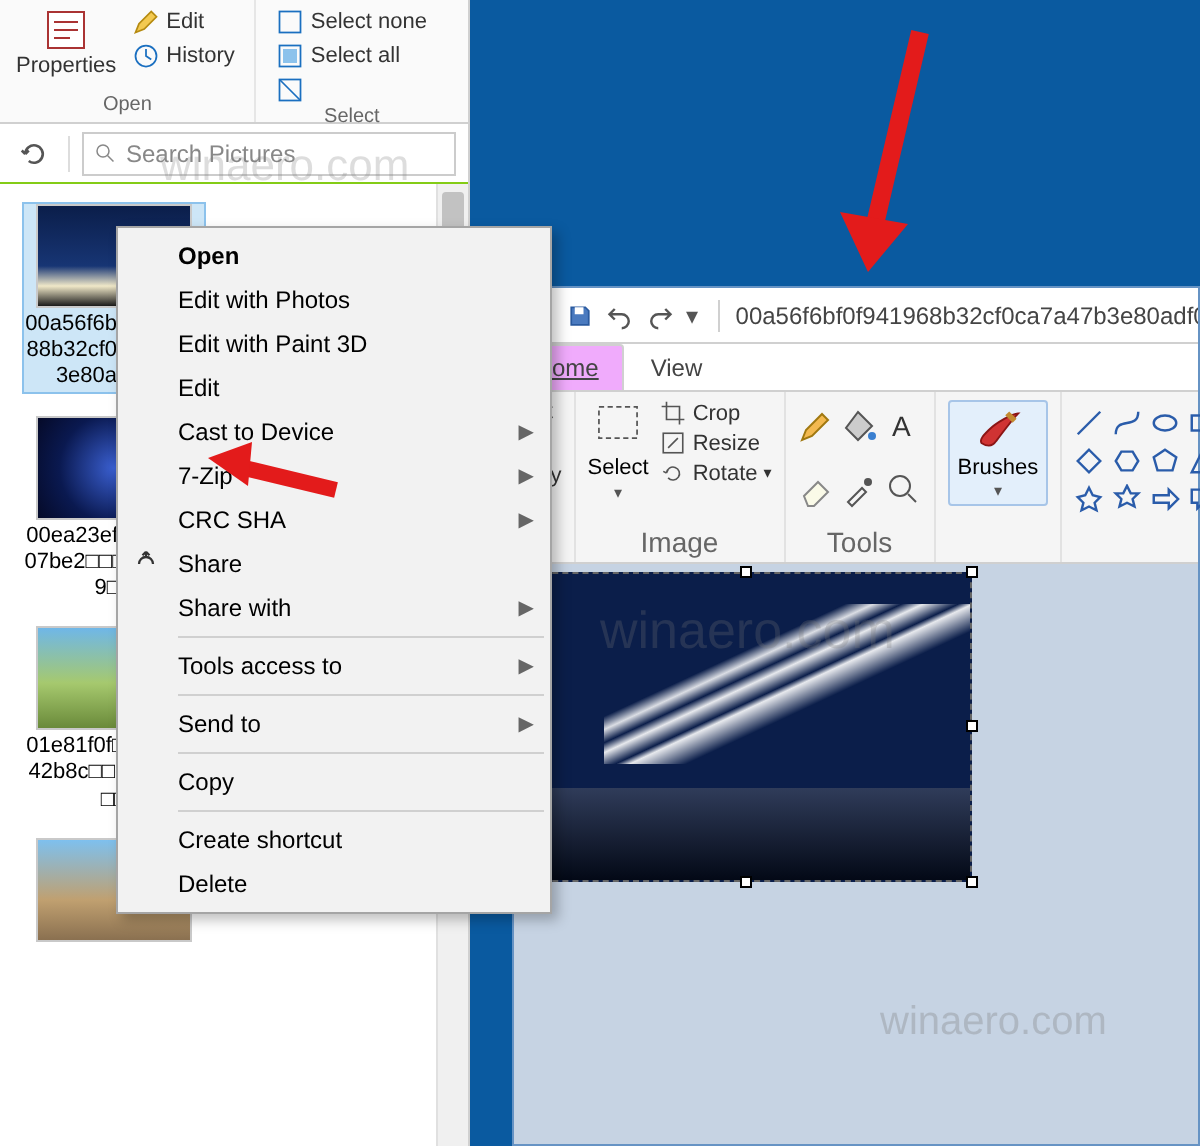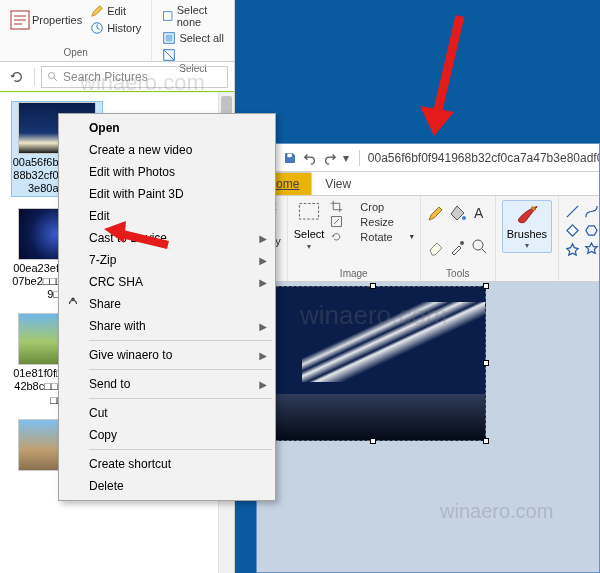--- a/index.html
+++ b/index.html
@@ -2,21 +2,21 @@
 <html><head>
 <meta charset="utf-8">
 <style>
   * { box-sizing: border-box; font-family: "Segoe UI", Tahoma, sans-serif; }
   body { margin:0; width:600px; height:573px; overflow:hidden; background:#0a5aa0; position:relative; font-size:12px; color:#000; }
   
   .explorer { position:absolute; left:0; top:0; width:235px; height:573px; background:#fff; border-right:1px solid #d0d0d0;}
   .ribbon { height:62px; border-bottom:1px solid #d0d0d0; display:flex; background:#fafafa;}
   .rib-grp { display:flex; flex-direction:column; justify-content:space-between; align-items:center; padding:3px 8px; border-right:1px solid #e6e6e6;}
   .rib-grp.last{border-right:none;}
-  .rib-big { display:flex; flex-direction:row; align-items:center; font-size:11px; color:#333;}
+  .rib-big { display:flex; flex-direction:column; align-items:center; font-size:11px; color:#333;}
   .rib-big svg{width:24px;height:24px;}
   .rib-col { display:flex; flex-direction:column; font-size:11px; gap:1px;}
   .rib-line { display:flex; align-items:center; gap:3px; color:#333; padding:1px 2px;}
   .rib-line svg{width:14px;height:14px;}
   .grp-label{font-size:10px; color:#666; text-align:center;}
   .toolbar { height:30px; border-bottom:1px solid #84cc16; display:flex; align-items:center; gap:6px; padding:0 6px;}
   .tb-btn{width:22px;height:22px; display:flex;align-items:center;justify-content:center;}
   .tb-btn svg{width:14px;height:14px; stroke:#555; fill:none; stroke-width:1.5;}
   .tb-sep{width:1px;height:18px;background:#ddd;}
   .search-box{flex:1;border:1px solid #ccc;height:22px;display:flex;align-items:center;padding:0 5px;color:#888;font-size:12px;gap:4px;}
@@ -41,28 +41,28 @@
   .ctx-item.bold{font-weight:bold;}
   .ctx-sep{height:1px; margin:3px 3px 3px 30px; background:#d0d0d0;}
   
   .paint{position:absolute; left:256px; top:143px; width:344px; height:430px; background:#e8edf3; border:1px solid #6693c4; box-shadow:0 0 0 1px #fff inset;}
   .p-title{height:28px; background:#fff; display:flex; align-items:center; font-size:12px; color:#444; border-bottom:1px solid #d0d0d0;}
   .p-title-icons{display:flex; gap:6px; padding:0 6px; align-items:center;}
   .p-title-icons svg{width:14px;height:14px;}
   .p-title-sep{width:1px;height:16px;background:#d0d0d0;margin:0 4px;}
   .p-tabs{height:24px;background:#fff;border-bottom:1px solid #d0d0d0;display:flex;align-items:flex-end;padding-left:6px;font-size:12px;color:#444;}
   .p-tab{padding:4px 12px;border:1px solid transparent;border-bottom:none;}
-  .p-tab.act{border-color:#d0d0d0;background:#eab308;border-radius:2px 2px 0 0;text-decoration:underline;}
+  .p-tab.act{border-color:#d0d0d0;background:#f0abfc;border-radius:2px 2px 0 0;text-decoration:underline;}
   .p-ribbon{height:86px;background:#f5f5f5;border-bottom:1px solid #d0d0d0;display:flex;}
   .p-grp{display:flex;flex-direction:column;justify-content:space-between;align-items:center;border-right:1px solid #e2e2e2;padding:4px 6px 2px 6px;}
-  .p-grp .p-lbl{font-size:10px;color:#666;}
+  .p-grp .p-lbl{font-size:14px;color:#666;}
   .p-select{display:flex;flex-direction:column;align-items:center;gap:2px;font-size:11px;}
   .p-select svg{width:26px;height:26px;}
   .p-col{display:flex;flex-direction:column;gap:2px;font-size:11px;color:#333;}
-  .p-line{display:flex;align-items:center;gap:17px;}
+  .p-line{display:flex;align-items:center;gap:3px;}
   .p-line svg{width:13px;height:13px;}
   .p-tools{display:flex;gap:4px;padding-top:4px;}
   .p-tools svg{width:18px;height:18px;}
   .p-brush{display:flex;flex-direction:column;align-items:center;gap:1px;font-size:11px;border:1px solid #a7c5e8;background:#e3effb;padding:2px 4px;border-radius:2px;}
   .p-brush svg{width:28px;height:24px;}
   .p-shapes{display:grid;grid-template-columns:repeat(4,16px);grid-auto-rows:16px;gap:3px;padding-top:4px;}
   .p-shapes svg{width:15px;height:15px;stroke:#2a5caa;fill:none;stroke-width:1.3;}
   .p-canvas-area{position:absolute;left:0;right:0;top:138px;bottom:0;background:#c6d3e3;}
   .p-canvas{position:absolute;left:4px;top:4px;width:225px;height:155px;border:1px dashed #666;background:#0b1e4a;overflow:hidden;}
   .handle{position:absolute;width:6px;height:6px;background:#fff;border:1px solid #000;}
@@ -330,23 +330,20 @@
     <div class="handle" style="left:113px;top:156px;"></div>
     <div class="handle" style="left:226px;top:156px;"></div>
   </div>
 </div>
 
 <div class="ctx">
   <div class="ctx-item bold">
       <span>Open</span>
     </div>
   <div class="ctx-item">
-      <span>Create a new video</span>
-    </div>
-  <div class="ctx-item">
       <span>Edit with Photos</span>
     </div>
   <div class="ctx-item">
       <span>Edit with Paint 3D</span>
     </div>
   <div class="ctx-item">
       <span>Edit</span>
     </div>
   <div class="ctx-item">
       <span>Cast to Device</span>
@@ -365,32 +362,29 @@
         <path d="M4 8a4 4 0 0 1 8 0M8 4V1m0 0l-2 2m2-2l2 2" stroke="#333" fill="none" stroke-width="1.3"></path>
       </svg>
       <span>Share</span>
     </div>
   <div class="ctx-item">
       <span>Share with</span>
       <span class="arr">▶</span>
     </div>
   <div class="ctx-sep"></div>
   <div class="ctx-item">
-      <span>Give winaero to</span>
+      <span>Tools access to</span>
       <span class="arr">▶</span>
     </div>
   <div class="ctx-sep"></div>
   <div class="ctx-item">
       <span>Send to</span>
       <span class="arr">▶</span>
     </div>
   <div class="ctx-sep"></div>
-  <div class="ctx-item">
-      <span>Cut</span>
-    </div>
   <div class="ctx-item">
       <span>Copy</span>
     </div>
   <div class="ctx-sep"></div>
   <div class="ctx-item">
       <span>Create shortcut</span>
     </div>
   <div class="ctx-item">
       <span>Delete</span>
     </div>

